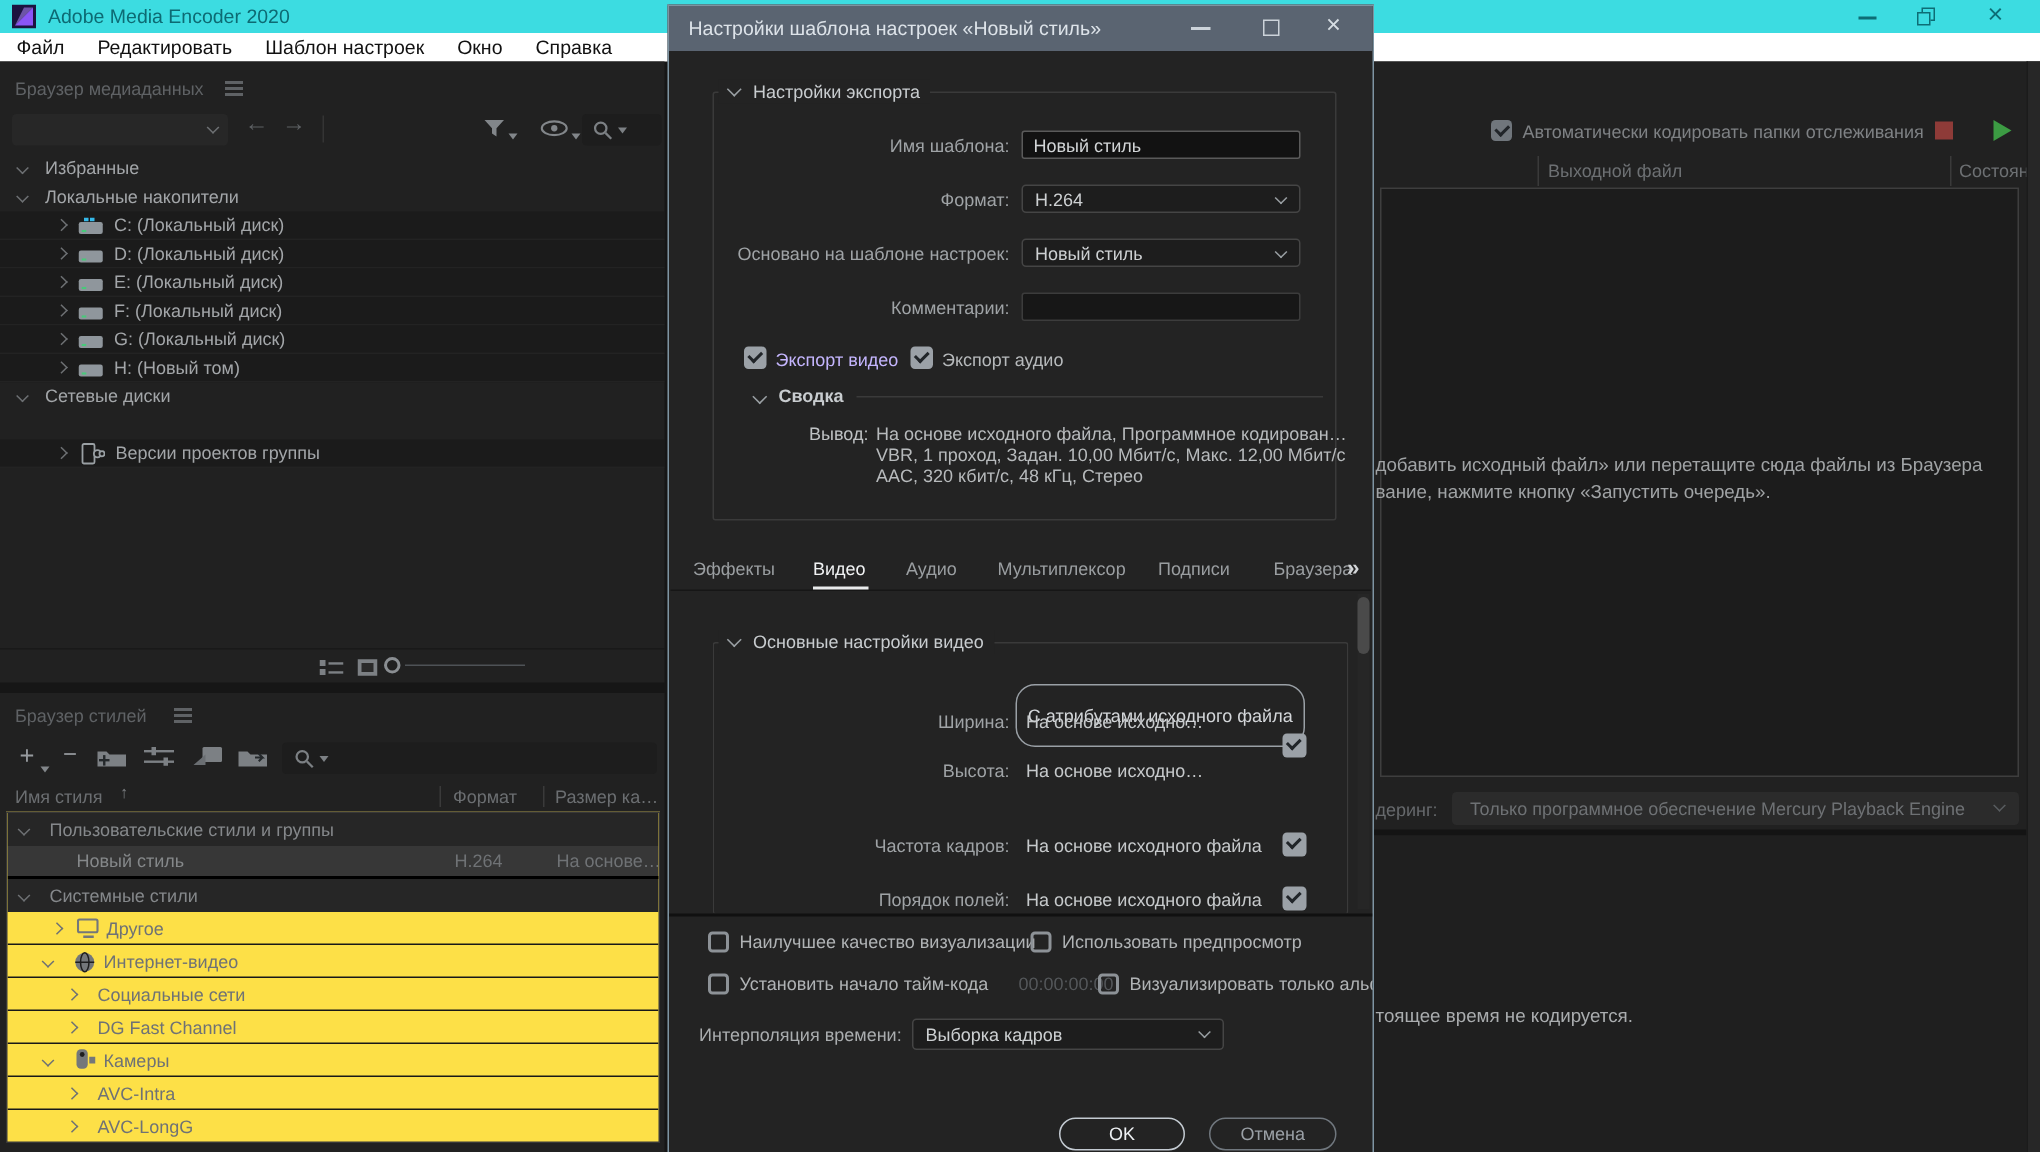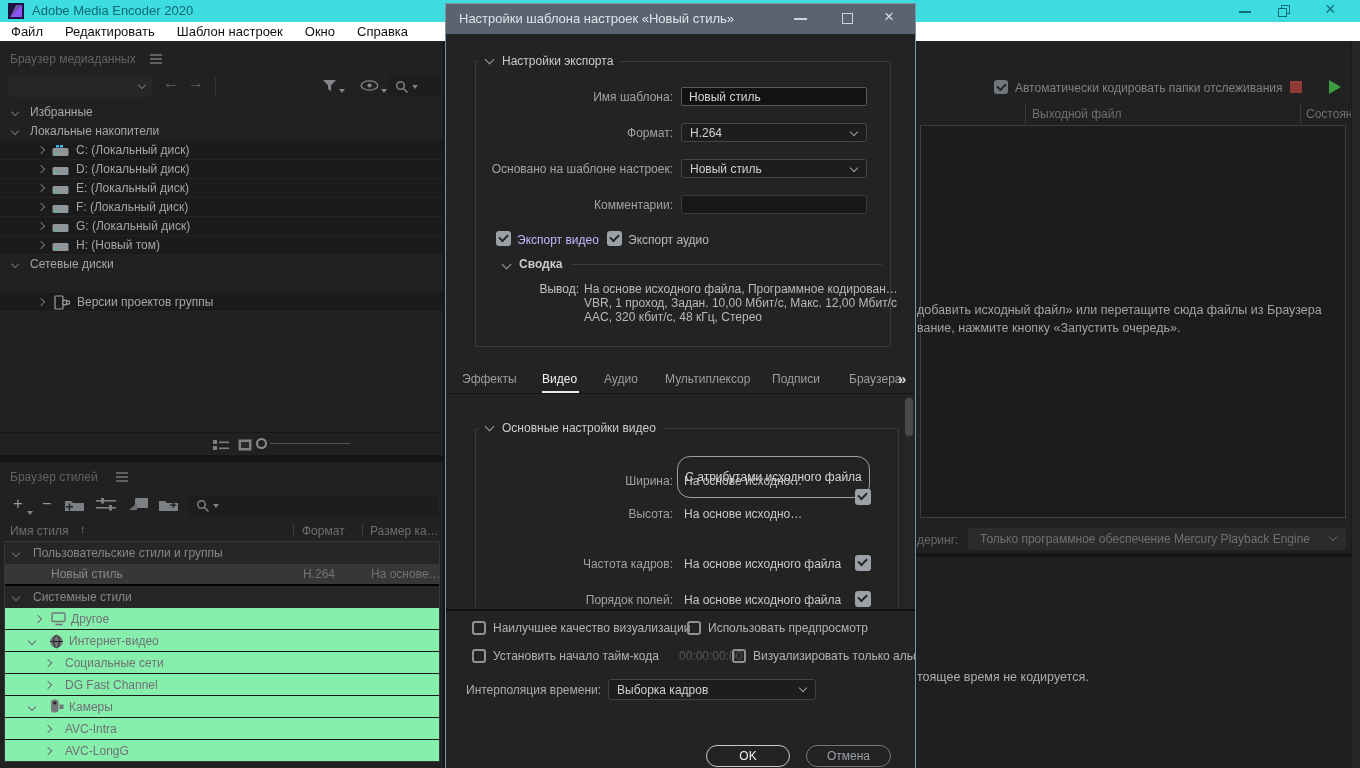--- a/index.html
+++ b/index.html
@@ -246,21 +246,21 @@
 
     <div class="abs" style="left:0;top:60px;width:443px;height:18px">
       <span class="abs nw" style="left:10px;top:2px;font-size:12px;color:#6b6e71">Имя стиля</span>
       <span class="abs" style="left:80px;top:1px;font-size:11px;color:#7b7e81">↑</span>
       <div class="abs" style="left:293px;top:2px;width:1px;height:14px;background:#3a3a3a"></div>
       <span class="abs nw" style="left:302px;top:2px;font-size:12px;color:#6b6e71">Формат</span>
       <div class="abs" style="left:362px;top:2px;width:1px;height:14px;background:#3a3a3a"></div>
       <span class="abs nw" style="left:370px;top:2px;font-size:12px;color:#6b6e71">Размер ка…</span>
     </div>
 
-    <div class="abs" style="left:4px;top:79px;width:436px;height:221px;background:#86efac;border:1px solid #383838;overflow:hidden">
+    <div class="abs" style="left:4px;top:79px;width:436px;height:221px;background:#fde047;border:1px solid #383838;overflow:hidden">
       <div class="prow" style="top:0;background:#262626">
         <span class="chev d" style="left:8px"></span>
           <span class="lbl" style="left:28px;color:#85888b">Пользовательские стили и группы</span>
       </div>
       <div class="prow" style="top:22px;height:20px;background:#373737">
         <span class="lbl" style="left:46px;top:3px;color:#85888a">Новый стиль</span>
         <span class="lbl" style="left:298px;top:3px;color:#6f7275">H.264</span>
         <span class="lbl" style="left:366px;top:3px;color:#6f7275">На основе…</span>
       </div>
       <div class="abs" style="left:0;top:42px;width:436px;height:2px;background:#000"></div>

